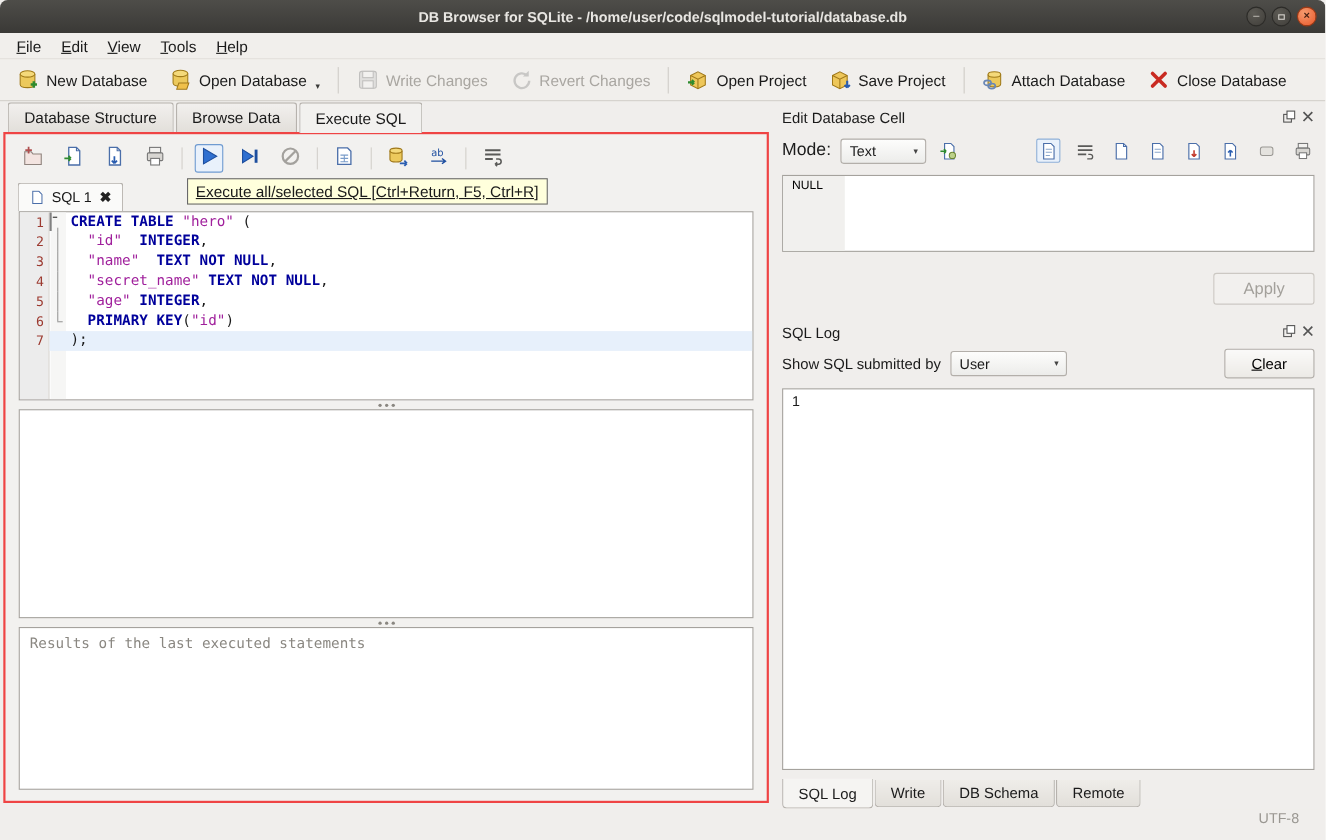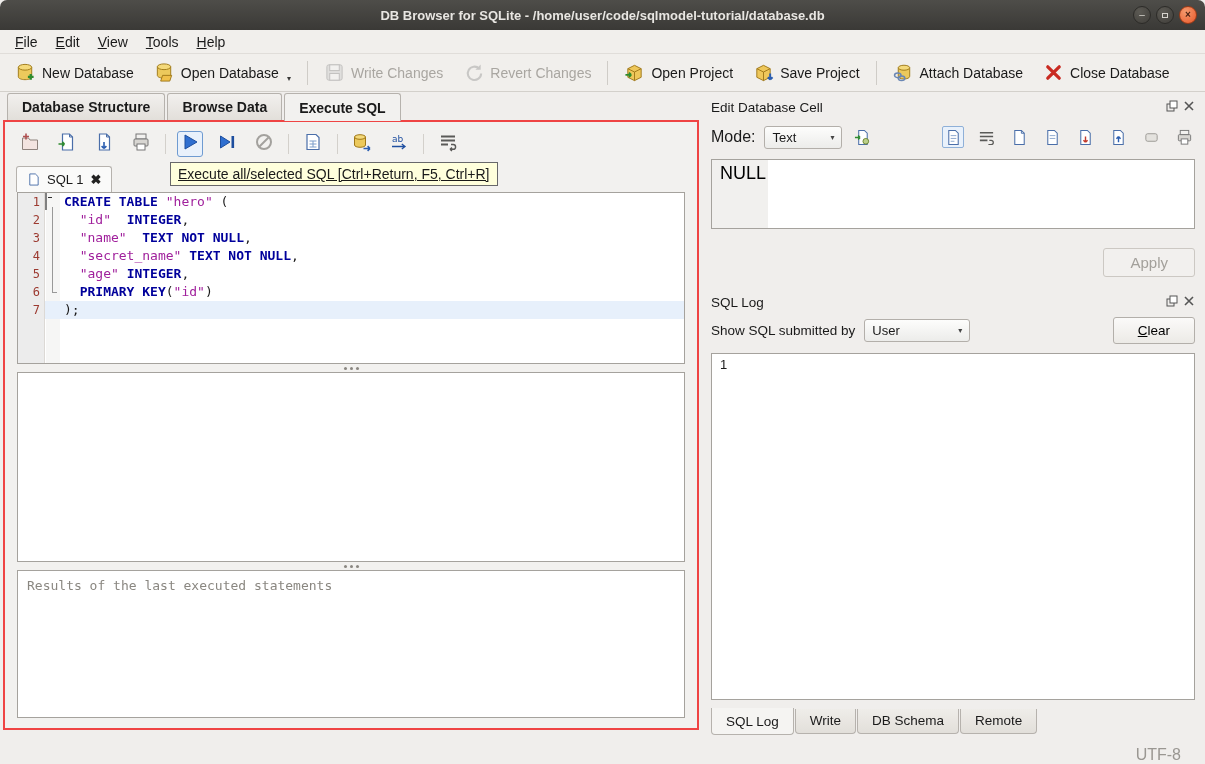--- a/index.html
+++ b/index.html
@@ -28,21 +28,21 @@
   .tsep { width:1px; height:24px; background:#cfccc7; margin:0 5px; }
   .caret { font-family:"DejaVu Sans",sans-serif; font-size:8px; color:#3a3a38; margin-left:2px; align-self:flex-end; }
 
   
   .content { flex:1; display:flex; min-height:0; }
   .left { width:703px; flex:0 0 703px; display:flex; flex-direction:column; min-height:0; }
   .right { flex:1; display:flex; flex-direction:column; min-height:0; padding:0 8px 0 4px; }
 
   
   .tabbar { height:28px; flex:0 0 28px; display:flex; align-items:flex-end; padding-left:7px; }
-  .mtab { padding:5px 14px 5px; font-size:14px; background:linear-gradient(#f2f0ee,#e2dfda); border:1px solid #b6b2ad; border-bottom:none; border-radius:3px 3px 0 0; margin-right:2px; position:relative;font-weight:bold; }
+  .mtab { padding:5px 14px 5px; font-size:14px; background:linear-gradient(#f2f0ee,#e2dfda); border:1px solid #b6b2ad; border-bottom:none; border-radius:3px 3px 0 0; margin-right:2px; position:relative; }
   .mtab.active { background:#f2f1ef; z-index:3; padding-top:6px; top:1px; }
   .tabframe { flex:1; margin:0 4px 6px 3px; border:2px solid #ef4444; background:#f2f1ef; display:flex; flex-direction:column; min-height:0; position:relative; z-index:1; }
 
   
   .sqltoolbar { height:40px; flex:0 0 40px; display:flex; align-items:center; gap:11px; padding:4px 12px 0; }
   .sicon { width:26px; height:26px; display:grid; place-items:center; }
   .sicon svg { width:20px; height:20px; }
   .sicon.focus { border:1px solid #6f9bd1; background:#e9f1fb; border-radius:3px; }
   .ssep { width:1px; height:20px; background:#d3d0cb; }
 
@@ -86,39 +86,39 @@
   .combo { display:inline-flex; align-items:center; background:linear-gradient(#fdfdfc,#ececea); border:1px solid #b3afaa; border-radius:3px; padding:3px 7px; font-size:13px; }
   .combo .arr { font-family:"DejaVu Sans",sans-serif; font-size:8px; color:#444; margin-left:auto; padding-left:12px; }
   .combo.mode { width:78px; }
   .combo.user { width:106px; }
   .cicon { width:22px; height:22px; display:grid; place-items:center; }
   .cicon svg { width:17px; height:17px; }
   .cicon.framed { border:1px solid #8fb0d8; background:#e9f1fb; border-radius:2px; }
   .cell-icons { margin-left:auto; display:flex; gap:11px; align-items:center; }
 
   .cellbox { height:70px; flex:0 0 70px; margin:5px 2px 4px 4px; border:1px solid #a5a29d; background:#fff; display:flex; }
-  .cellgut { width:56px; background:#f1f0ee; padding:3px 0 0 8px; font-size:18px; color:#000; }
+  .cellgut { width:56px; background:#f1f0ee; padding:3px 0 0 8px; font-size:11px; color:#000; }
 
   .type-row { flex:0 0 54px; display:flex; padding:4px 2px 0 4px; font-size:13px; }
   .type-col div { margin-bottom:7px; }
   .apply { margin-left:auto; align-self:center; padding:5px 26px; background:#f2f0ee; border:1px solid #ccc8c3; border-radius:3px; color:#a3a09b; font-size:15px; font-family:inherit; }
 
   .controls { flex:0 0 40px; display:flex; align-items:center; gap:9px; padding:2px 2px 8px 4px; font-size:13.5px; }
   .btn { padding:5px 24px; background:linear-gradient(#fbfaf9,#eceae6); border:1px solid #b3afaa; border-radius:3px; font-size:13.5px; font-family:inherit; }
   .btn.clear { margin-left:auto; display:inline-block; }
   .btn.clear::first-letter { text-decoration:underline; }
 
   .logarea { flex:1; min-height:0; margin:0 2px 0 4px; border:1px solid #a5a29d; background:#fff; font-size:13px; padding:3px 0 0 8px; }
 
   .docktabs { flex:0 0 34px; display:flex; align-items:flex-start; padding:9px 0 0 4px; gap:1px; }
   .dtab { padding:4px 14px 5px; font-size:13.5px; background:linear-gradient(#efede9,#e2dfda); border:1px solid #b6b2ad; border-top:none; border-radius:0 0 4px 4px; position:relative; }
   .dtab.active { background:#f5f4f2; top:-1px; padding-top:6px; z-index:2; }
 
   
-  .statusbar { height:28px; flex:0 0 28px; background:#f0eeec; display:flex; align-items:flex-end; justify-content:flex-end; padding:0 24px; color:#9a9792; font-size:16px; }
+  .statusbar { height:28px; flex:0 0 28px; background:#f0eeec; display:flex; align-items:flex-start; justify-content:flex-end; padding:0 24px; color:#9a9792; font-size:13px; }
 
   
   .tooltip { position:absolute; left:170px; top:162px; background:#ffffdc; border:1px solid #68686b; padding:3px 7px; font-size:14px; z-index:50; white-space:nowrap;text-decoration:underline; }
 </style>
 </head>
 <body>
 
 <div class="window">
 
   <div class="titlebar">

